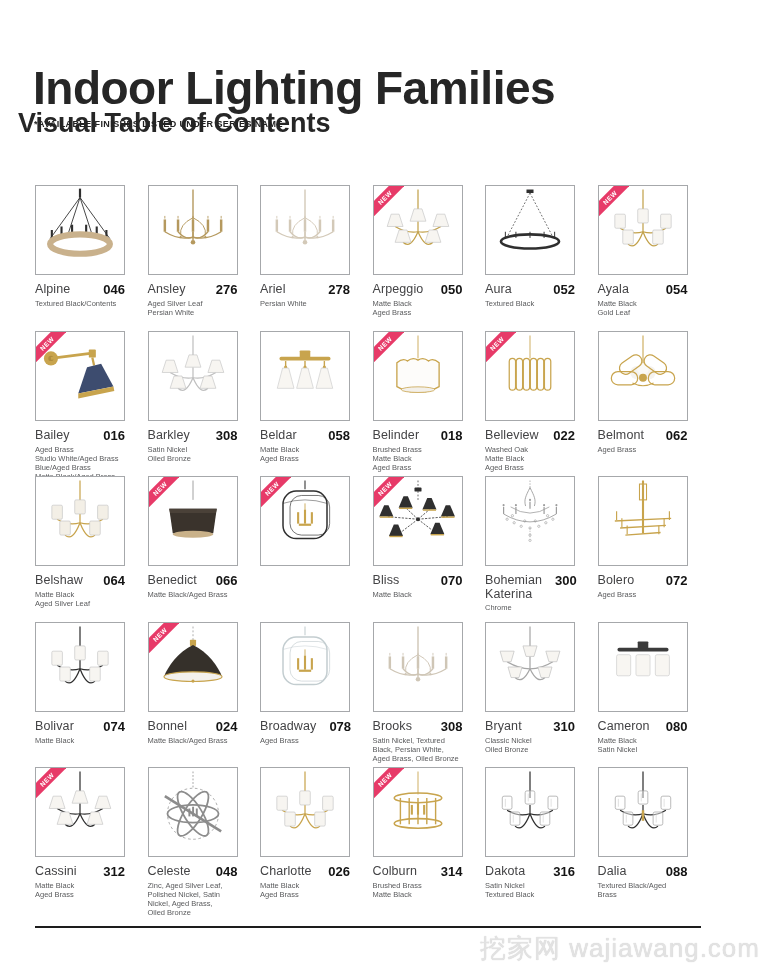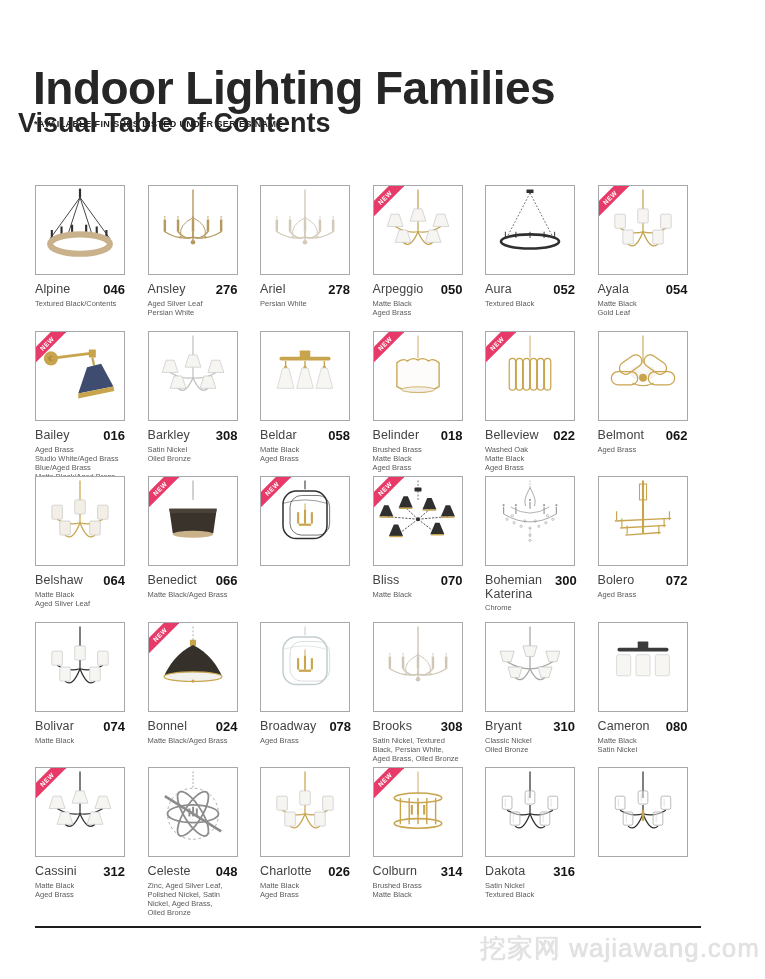--- a/index.html
+++ b/index.html
@@ -939,17 +939,26 @@
           <line x1="48" y1="29" x2="48" y2="38" stroke="#d4d4d4" stroke-width="0.8"></line>
           <rect x="70.5" y="32" width="11" height="15" rx="2" fill="#ffffff" fill-opacity="0.45" stroke="#a9a9a9" stroke-width="0.9"></rect>
           <line x1="74" y1="35" x2="74" y2="44" stroke="#d4d4d4" stroke-width="0.8"></line>
           <rect x="27.5" y="50" width="11" height="15" rx="2" fill="#ffffff" fill-opacity="0.45" stroke="#a9a9a9" stroke-width="0.9"></rect>
           <line x1="31" y1="53" x2="31" y2="62" stroke="#d4d4d4" stroke-width="0.8"></line>
           <rect x="61.5" y="50" width="11" height="15" rx="2" fill="#ffffff" fill-opacity="0.45" stroke="#a9a9a9" stroke-width="0.9"></rect>
           <line x1="65" y1="53" x2="65" y2="62" stroke="#d4d4d4" stroke-width="0.8"></line>
           <rect x="48.6" y="48" width="2.8" height="12" fill="#c8a44d"></rect>
         </svg>
     </div>
+    <div class="cap">
+      <div class="caprow">
+        <span class="pname">Dalia</span>
+        <span class="pnum">088</span>
+      </div>
+      <div class="fin">
+          <div>Textured Black/Aged Brass</div>
+        </div>
+    </div>
   </div>
 </div>
 
 <div class="rule"></div>
 <div class="watermark">挖家网 wajiawang.com</div>
 
 </body></html>

